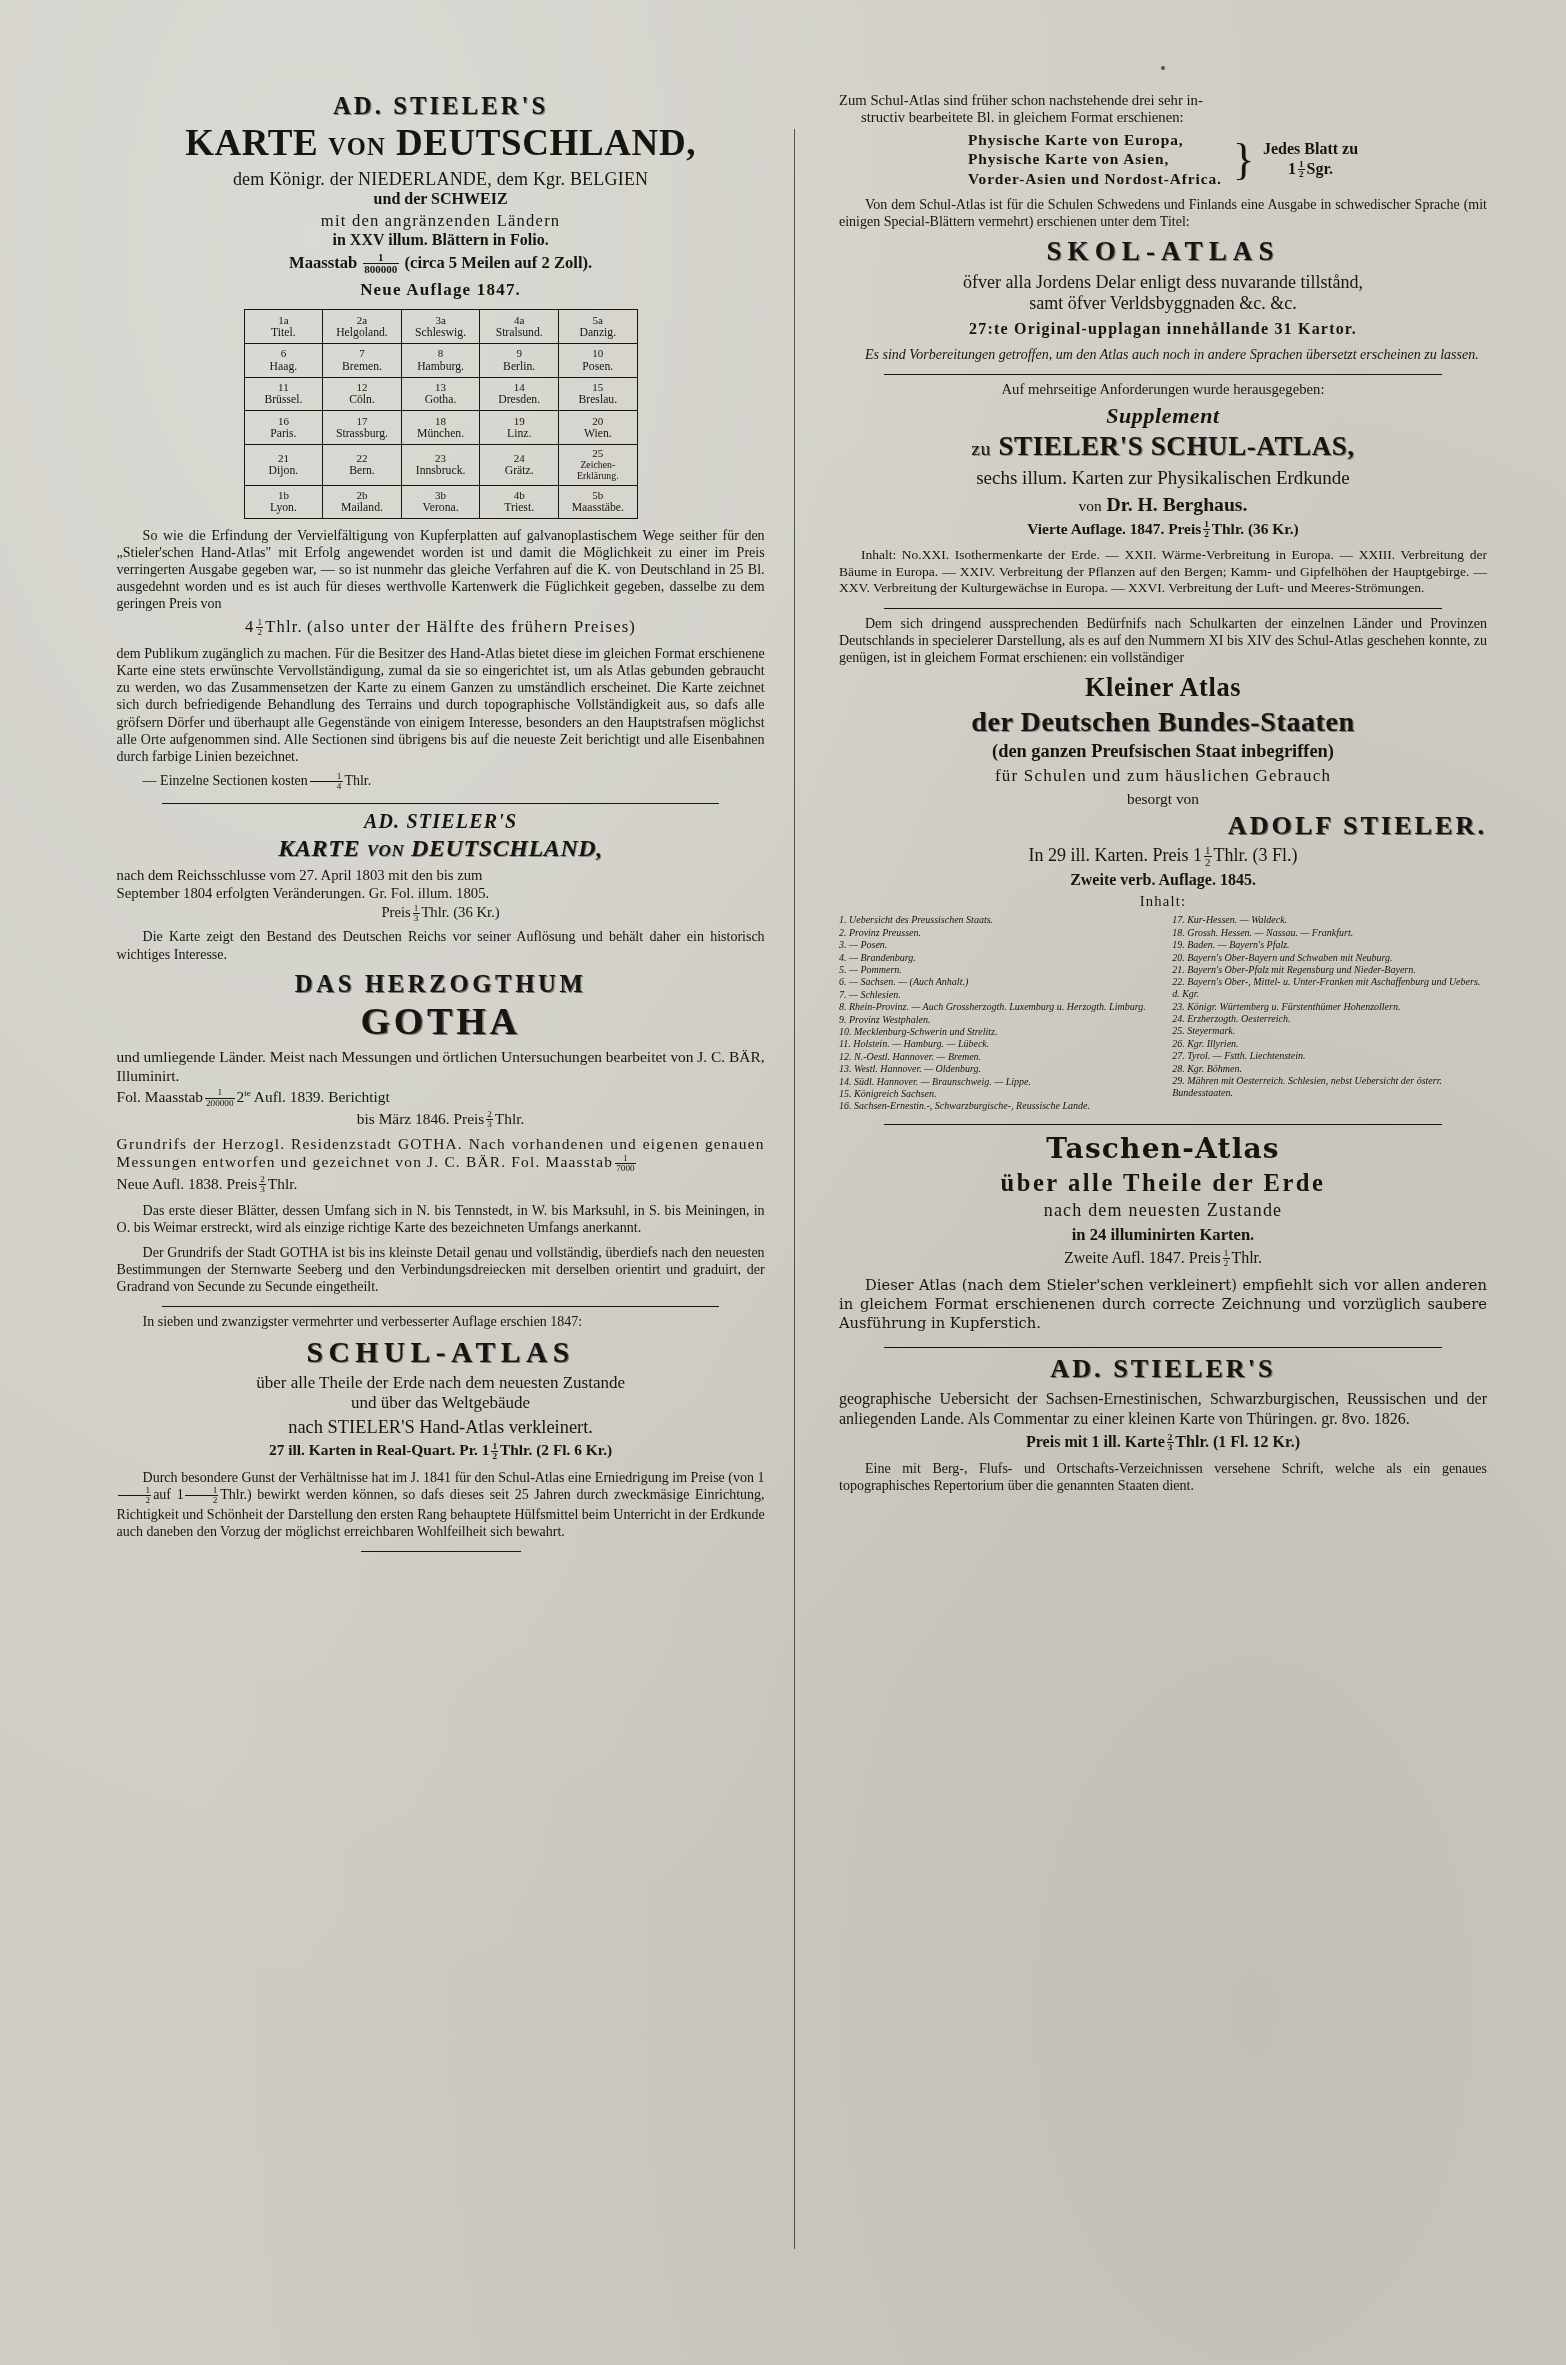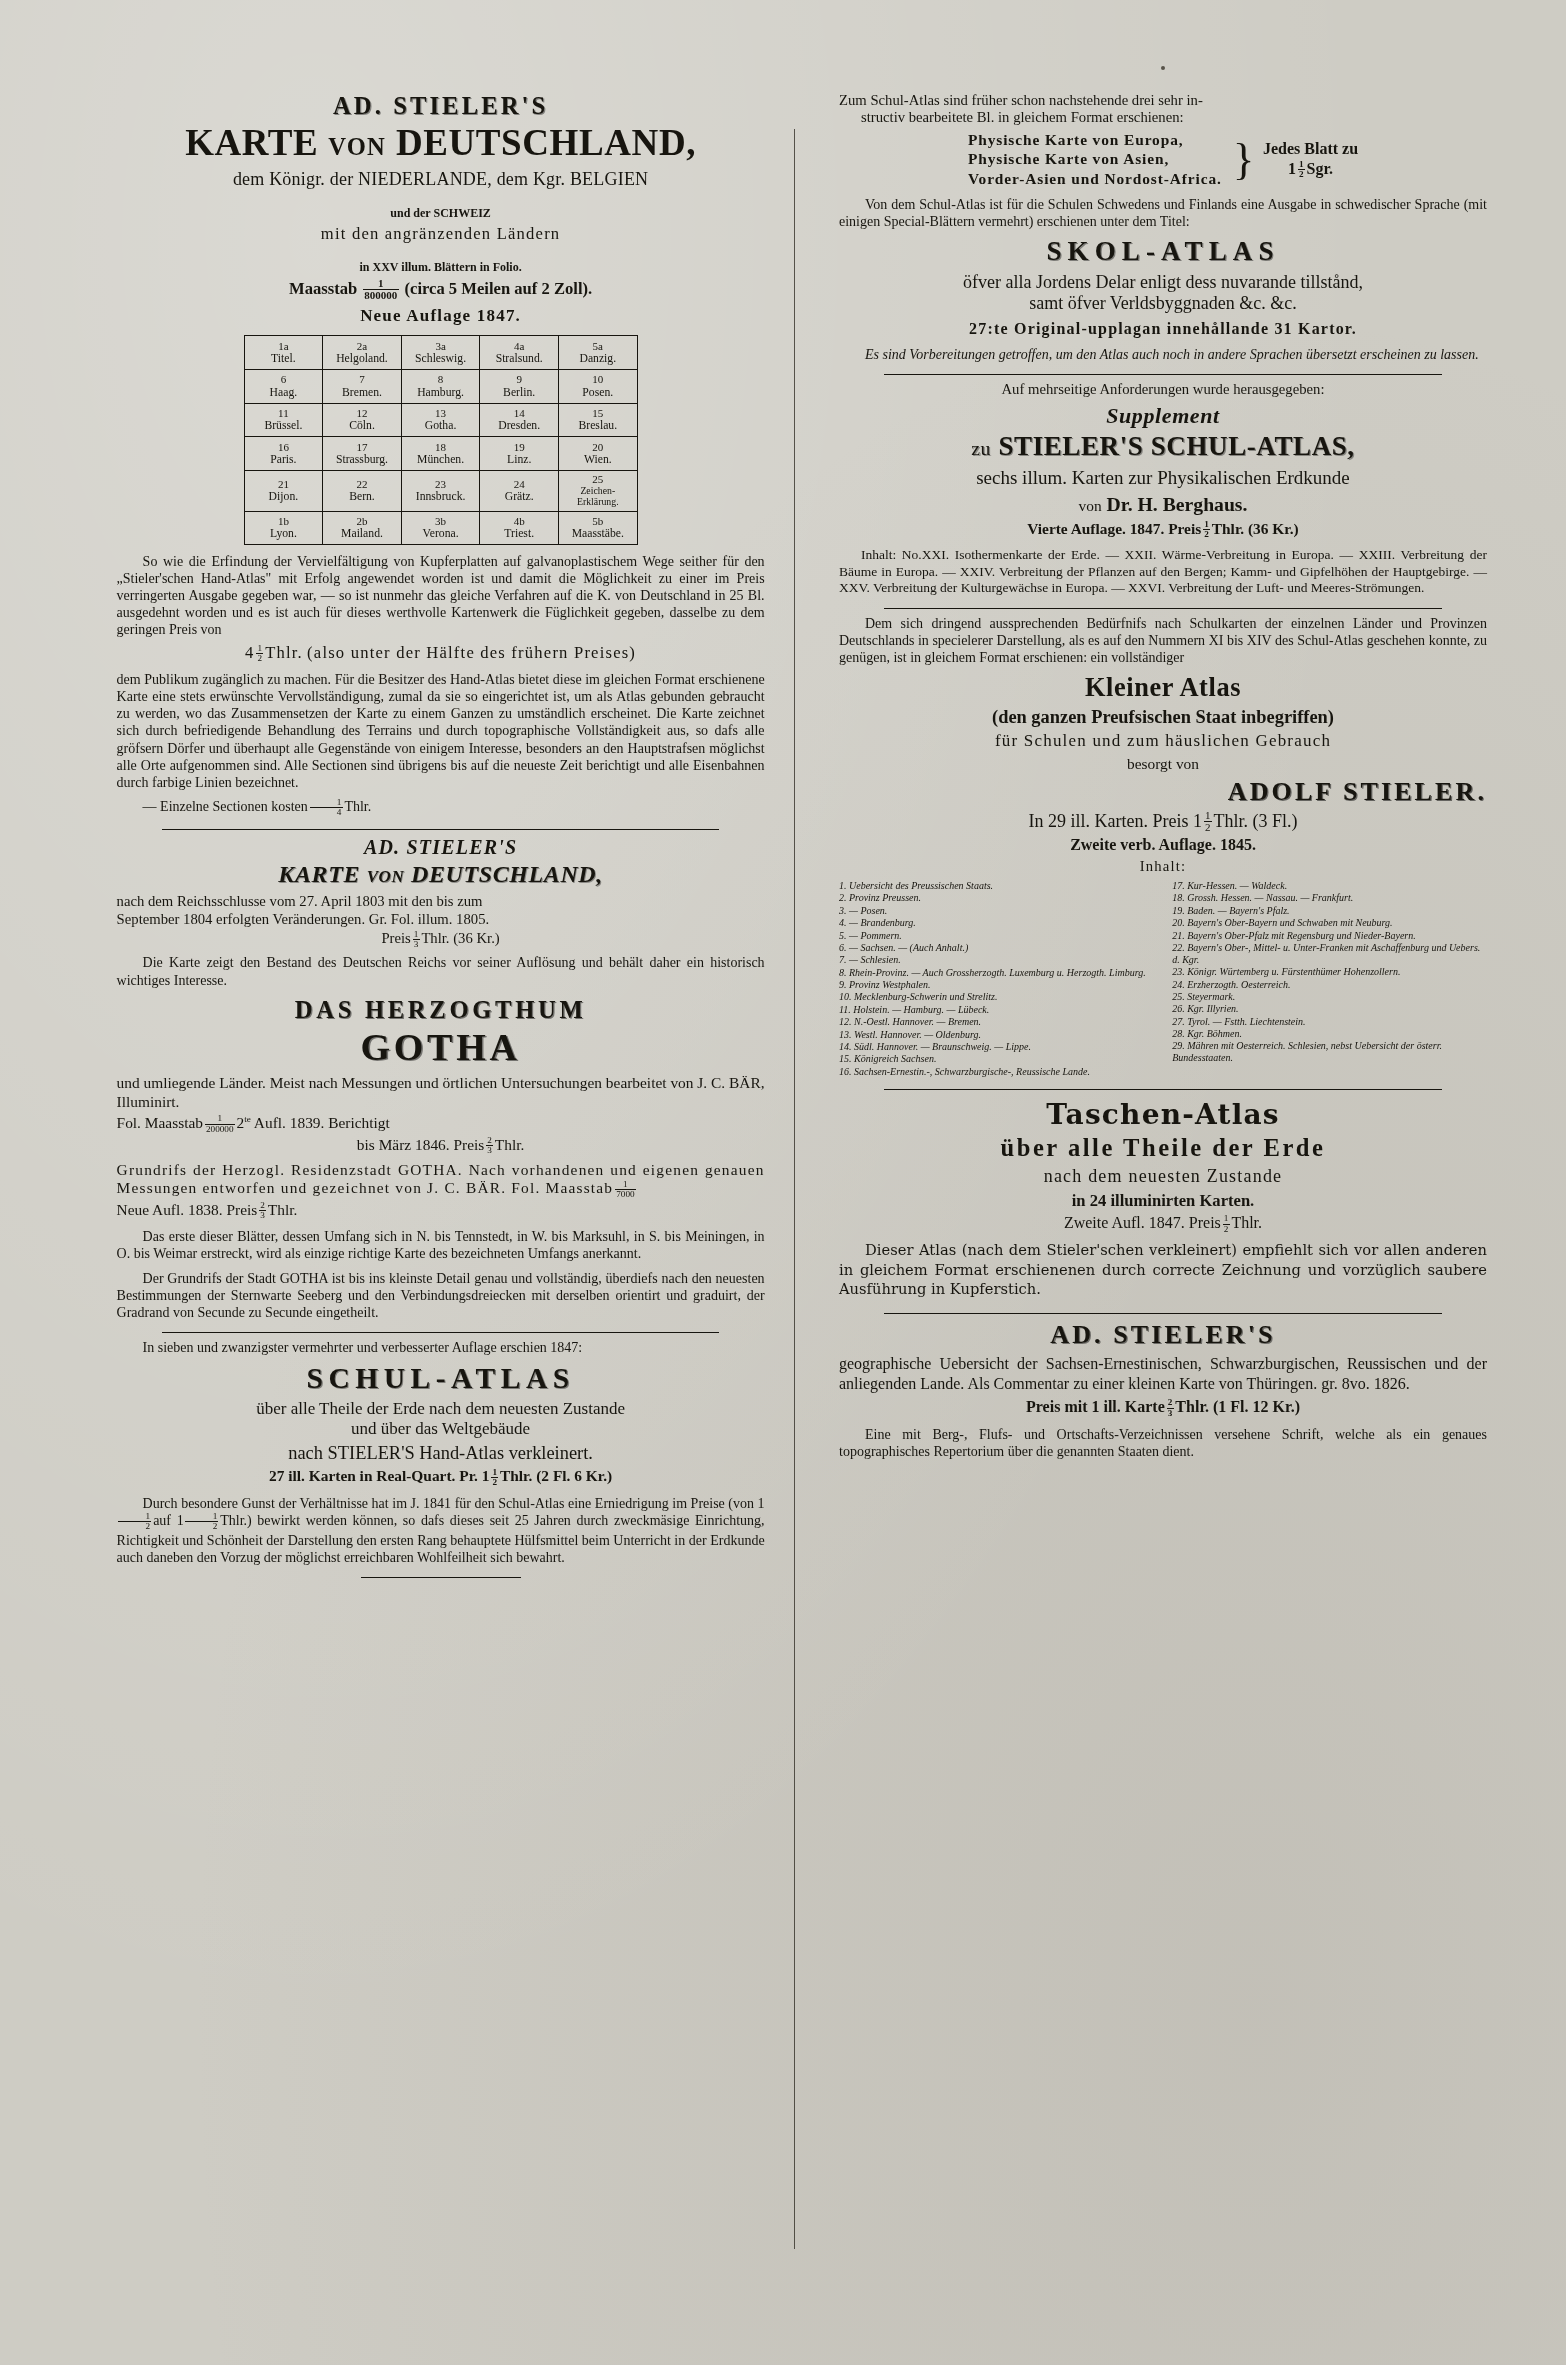--- a/index.html
+++ b/index.html
@@ -64,23 +64,23 @@
     margin-top: 6.1px;
     letter-spacing: 0.2px;
   }
   .t-sub2 {
     font-size: 16.6px;
     text-align: center;
     margin-top: 3.7px;
     letter-spacing: 1.2px;
   }
   .t-sub3 {
-    font-size: 12px;
-    text-align: center;
-    margin-top: 16px;
+    font-size: 16px;
+    text-align: center;
+    margin-top: 0;
     font-weight: bold;
   }
   .t-sub4 {
     font-size: 16.6px;
     text-align: center;
     margin-top: 3.7px;
     font-weight: bold;
   }
   .t-sub5 {
     font-size: 17px;
@@ -601,20 +601,21 @@
           <span>Vierte Auflage. 1847. Preis</span><span class="frac"><span class="num">1</span><span class="den">2</span></span><span>Thlr. (36 Kr.)</span>
         </div>
         <p class="body" style="text-indent:22px;font-size:13.5px">Inhalt: No.XXI. Isothermenkarte der Erde. — XXII. Wärme-Verbreitung in Europa. — XXIII. Verbreitung der Bäume in Europa. — XXIV. Verbreitung der Pflanzen auf den Bergen; Kamm- und Gipfelhöhen der Hauptgebirge. — XXV. Verbreitung der Kulturgewächse in Europa. — XXVI. Verbreitung der Luft- und Meeres-Strömungen.</p>
       </div>
 
       <hr class="rule">
 
       <div>
         <p class="body ind" style="margin-top:2.5px">Dem sich dringend aussprechenden Bedürfnifs nach Schulkarten der einzelnen Länder und Provinzen Deutschlands in specielerer Darstellung, als es auf den Nummern XI bis XIV des Schul-Atlas geschehen konnte, zu genügen, ist in gleichem Format erschienen: ein vollständiger</p>
         <div class="t-kleiner">Kleiner Atlas</div>
+        <div class="t-bundes">der Deutschen Bundes-Staaten</div>
         <div class="line-c" style="font-size:18.4px;margin-top:3.7px;font-weight:bold">(den ganzen Preufsischen Staat inbegriffen)</div>
         <div class="line-c sp" style="font-size:17px;margin-top:3.7px">für Schulen und zum häuslichen Gebrauch</div>
         <div class="line-c" style="font-size:15.4px;margin-top:3.7px">besorgt von</div>
         <div class="t-adolf">ADOLF STIELER.</div>
         <div class="line-c" style="font-size:18px;margin-top:3.7px">
           <span>In 29 ill. Karten. Preis 1</span><span class="frac big"><span class="num">1</span><span class="den">2</span></span><span>Thlr. (3 Fl.)</span>
         </div>
         <div class="line-c" style="font-size:16px;margin-top:2.5px;font-weight:bold">Zweite verb. Auflage. 1845.</div>
         <div class="line-c sp" style="font-size:14.7px;margin-top:3.7px">Inhalt:</div>
         <div class="inhalt-wrap">

